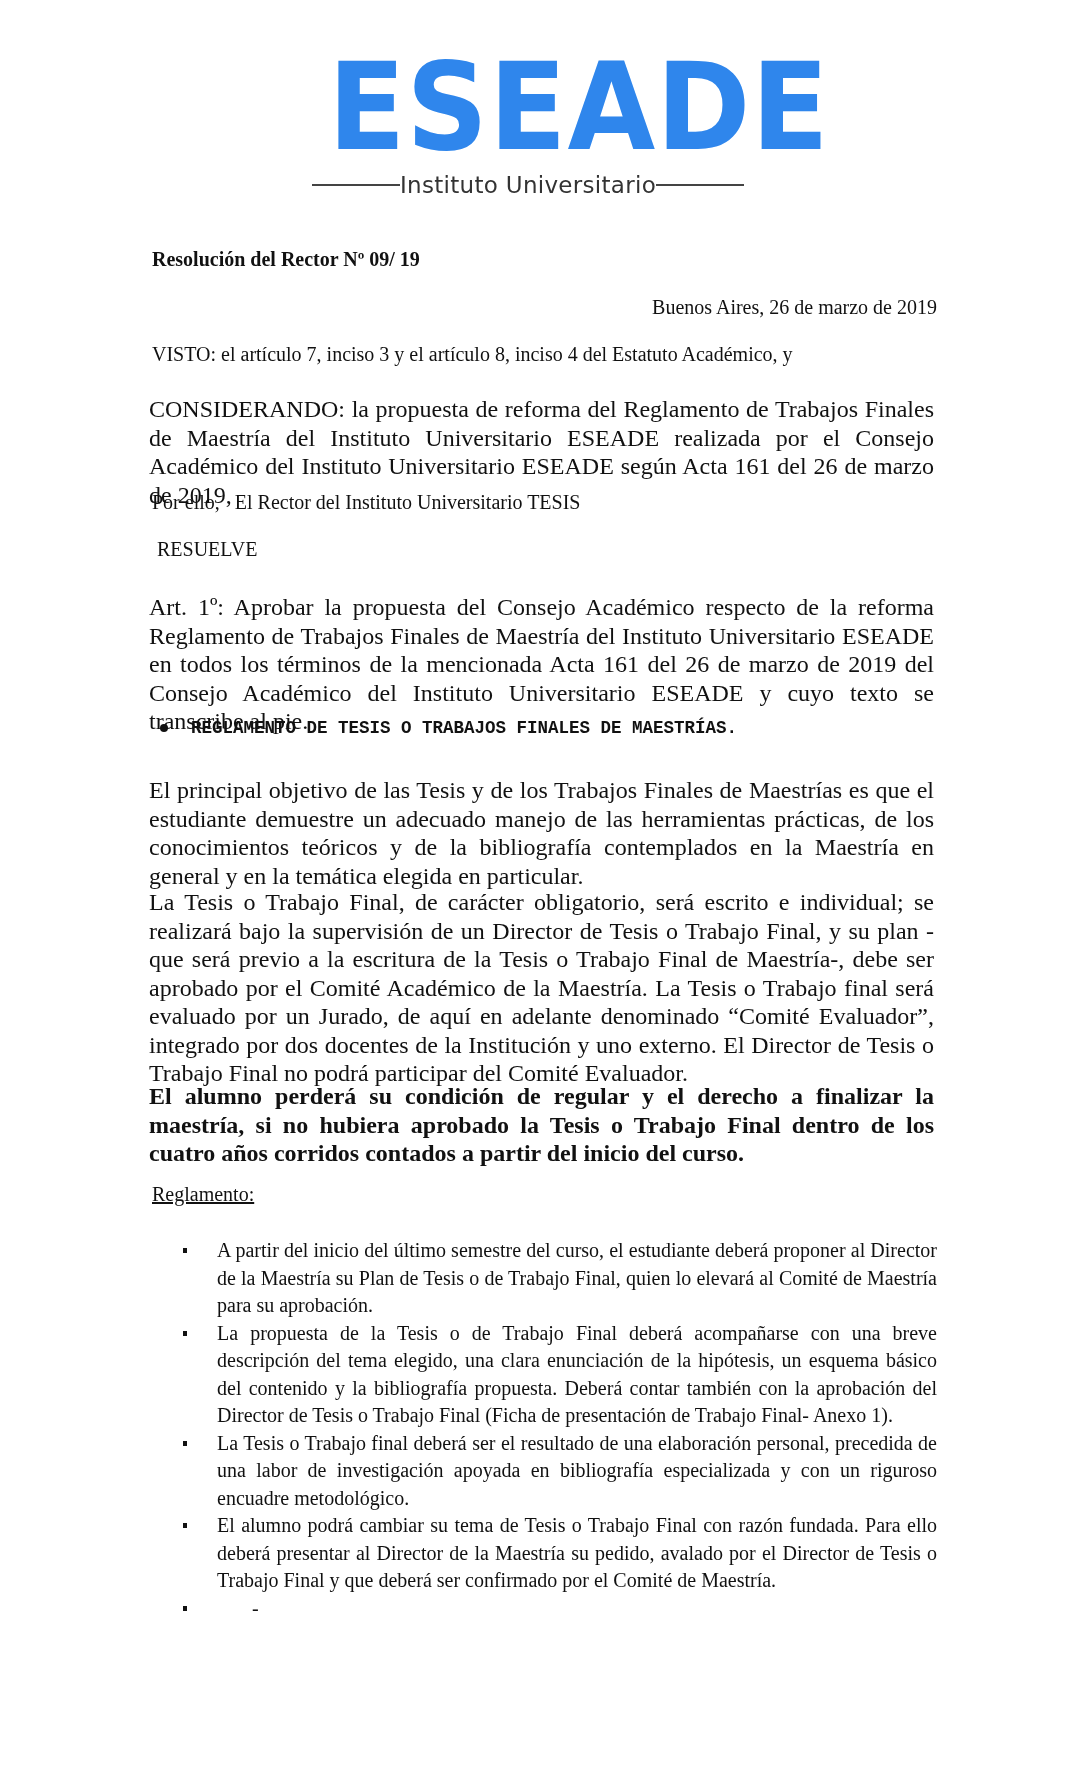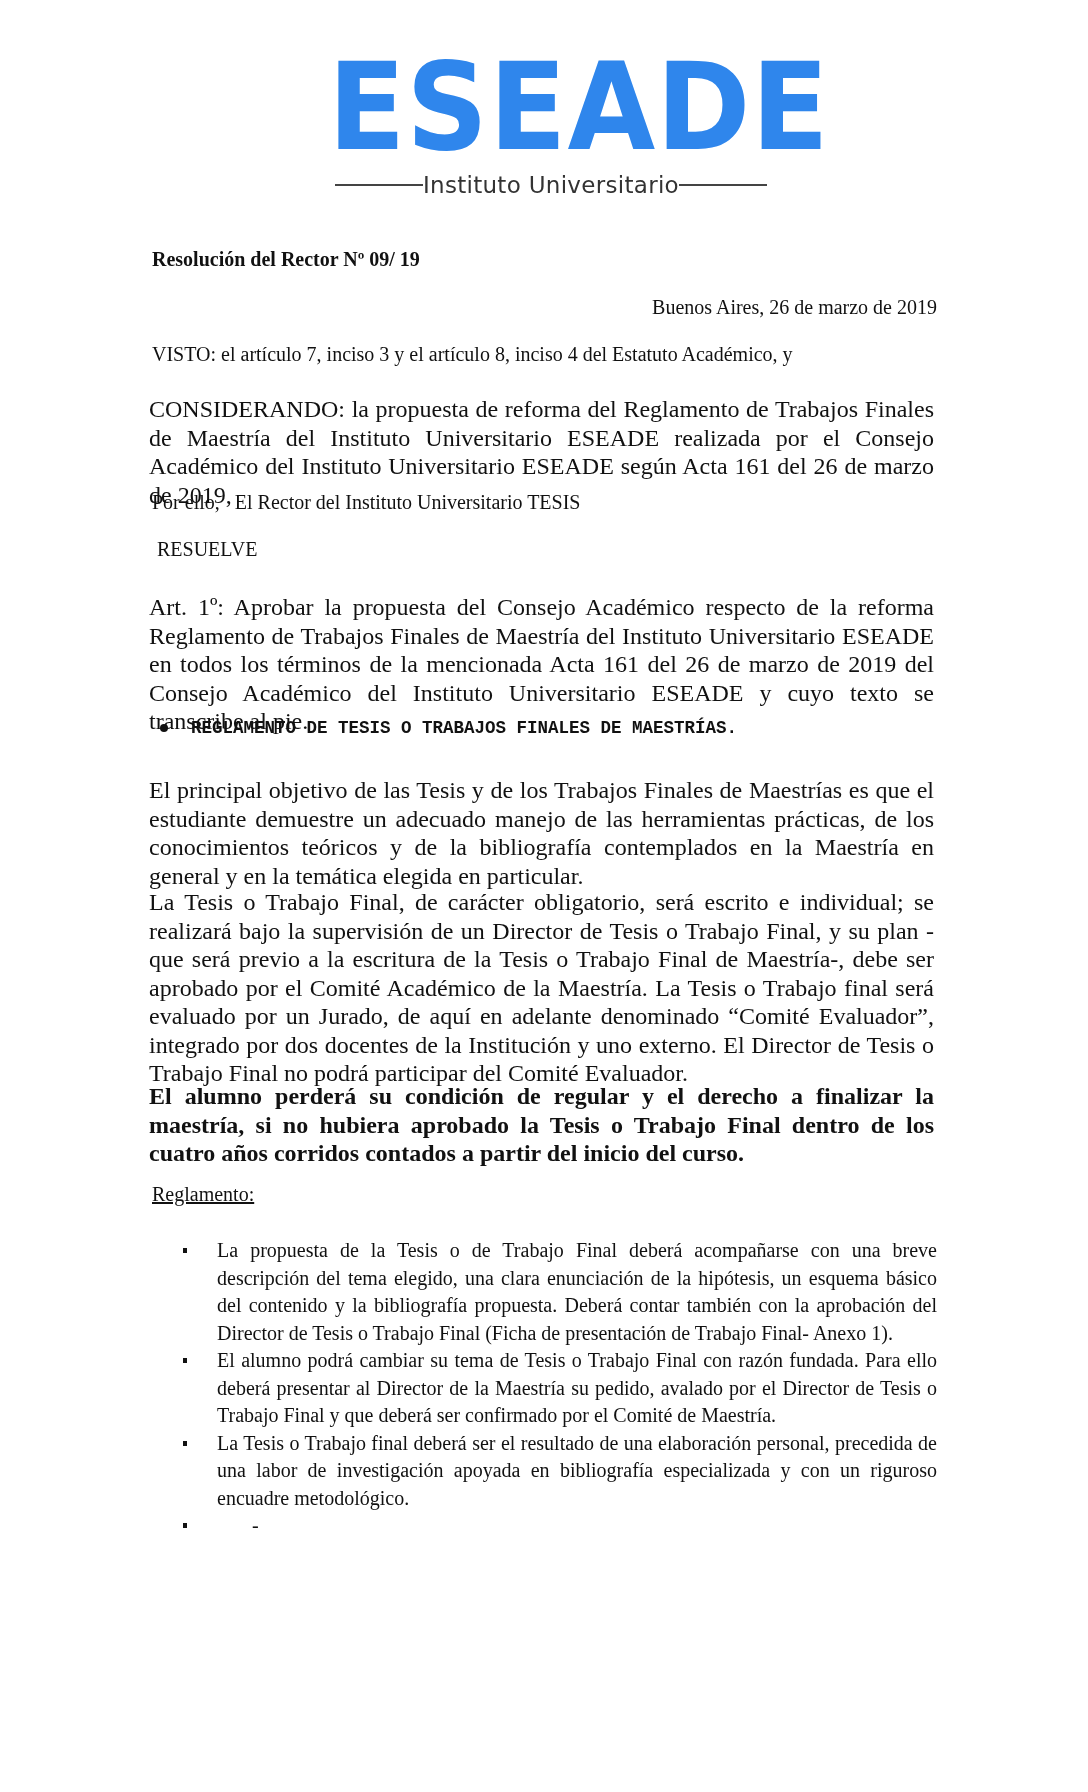--- a/index.html
+++ b/index.html
@@ -1,19 +1,19 @@
 <!DOCTYPE html>
 <html><head>
 <meta charset="utf-8">
 <style>
   html, body { margin: 0; padding: 0; background: #ffffff; }
   body { width: 1088px; height: 1792px; position: relative; overflow: hidden; font-family: "Liberation Serif", "DejaVu Serif", serif; color: #111; }
   .logo { position: absolute; left: 312px; top: 58px; width: 455px; height: 140px; }
   .logo-word { position: absolute; left: 0; top: 0; width: 455px; height: 98px; font-family: "DejaVu Sans", "Liberation Sans", sans-serif; font-weight: bold; font-size: 122px; line-height: 98px; color: #2f86ec; text-align: center; letter-spacing: 1px; transform: scaleX(0.93); transform-origin: center; }
-  .logo-sub { position: absolute; left: 0; top: 112px; width: 455px; height: 30px; display: flex; align-items: center; justify-content: flex-end; }
+  .logo-sub { position: absolute; left: 0; top: 112px; width: 455px; height: 30px; display: flex; align-items: center; justify-content: flex-start; }
   .logo-line { width: 88px; height: 2px; background: #444; }
   .logo-tag { font-family: "DejaVu Sans", "Liberation Sans", sans-serif; font-size: 23px; color: #333; letter-spacing: 0.3px; }
   .p { position: absolute; left: 141px; width: 785px; font-size: 24px; line-height: 28.5px; text-align: justify; text-align-last: left; margin: 8px; }
   .title { position: absolute; left: 152px; top: 248px; font-size: 20px; font-weight: bold; }
   .date { position: absolute; right: 151px; top: 296px; font-size: 20px; }
   .single { position: absolute; left: 152px; font-size: 20px; white-space: pre; }
   .heading { position: absolute; left: 160px; top: 718px; display: flex; align-items: center; font-family: Liberation Mono, monospace; font-weight: bold; font-size: 17.5px; }
   .heading .dot { width: 8px; height: 8px; border-radius: 50%; background: #111; margin-right: 23px; }
   .underline { text-decoration: underline; }
   .list { position: absolute; left: 183px; top: 1237px; width: 754px; margin: 0; padding: 0; list-style: none; }
@@ -54,29 +54,33 @@
 
 <p class="p" style="top:768px;">El principal objetivo de las Tesis y de los Trabajos Finales de Maestrías es que el estudiante demuestre un adecuado manejo de las herramientas prácticas, de los conocimientos teóricos y de la bibliografía contemplados en la Maestría en general y en la temática elegida en particular.</p>
 <p class="p" style="top:880px;">La Tesis o Trabajo Final, de carácter obligatorio, será escrito e individual; se realizará bajo la supervisión de un Director de Tesis o Trabajo Final, y su plan -que será previo a la escritura de la Tesis o Trabajo Final de Maestría-, debe ser aprobado por el Comité Académico de la Maestría. La Tesis o Trabajo final será evaluado por un Jurado, de aquí en adelante denominado “Comité Evaluador”, integrado por dos docentes de la Institución y uno externo. El Director de Tesis o Trabajo Final no podrá participar del Comité Evaluador.</p>
 <p class="p" style="top:1074px;font-weight:bold;">El alumno perderá su condición de regular y el derecho a finalizar la maestría, si no hubiera aprobado la Tesis o Trabajo Final dentro de los cuatro años corridos contados a partir del inicio del curso.</p>
 
 <div class="single underline" style="top:1183px;">Reglamento:</div>
 
 <ul class="list">
   <li class="li">
     <span class="sq"></span>
+    <span>A partir del inicio del último semestre del curso, el estudiante deberá proponer al Director de la Maestría su Plan de Tesis o de Trabajo Final, quien lo elevará al Comité de Maestría para su aprobación.</span>
+  </li>
+  <li class="li">
+    <span class="sq"></span>
     <span>La propuesta de la Tesis o de Trabajo Final deberá acompañarse con una breve descripción del tema elegido, una clara enunciación de la hipótesis, un esquema básico del contenido y la bibliografía propuesta. Deberá contar también con la aprobación del Director de Tesis o Trabajo Final (Ficha de presentación de Trabajo Final- Anexo 1).</span>
   </li>
   <li class="li">
     <span class="sq"></span>
-    <span>El alumno podrá cambiar su tema de Tesis o Trabajo Final con razón fundada. Para ello deberá presentar al Director de la Maestría su pedido, avalado por el Director de Tesis o Trabajo Final y que deberá ser confirmado por el Comité de Maestría.</span>
+    <span>La Tesis o Trabajo final deberá ser el resultado de una elaboración personal, precedida de una labor de investigación apoyada en bibliografía especializada y con un riguroso encuadre metodológico.</span>
   </li>
   <li class="li">
     <span class="sq"></span>
-    <span>La Tesis o Trabajo final deberá ser el resultado de una elaboración personal, precedida de una labor de investigación apoyada en bibliografía especializada y con un riguroso encuadre metodológico.</span>
+    <span>El alumno podrá cambiar su tema de Tesis o Trabajo Final con razón fundada. Para ello deberá presentar al Director de la Maestría su pedido, avalado por el Director de Tesis o Trabajo Final y que deberá ser confirmado por el Comité de Maestría.</span>
   </li>
   <li class="li">
     <span class="sq"></span>
   </li>
   <li class="subli">
     <span class="dash">-</span>
   </li>
 </ul>
 
 </body></html>

